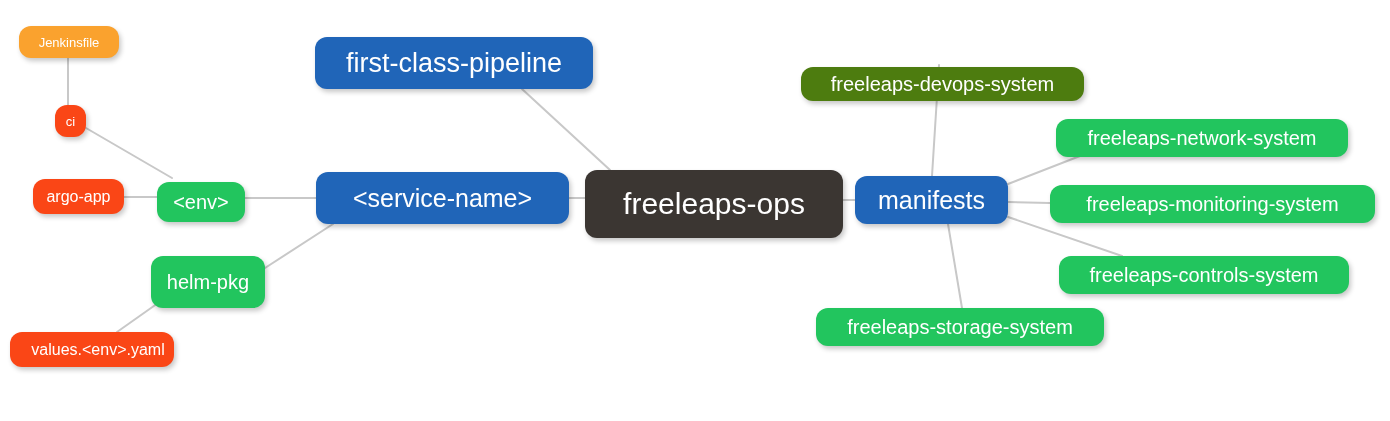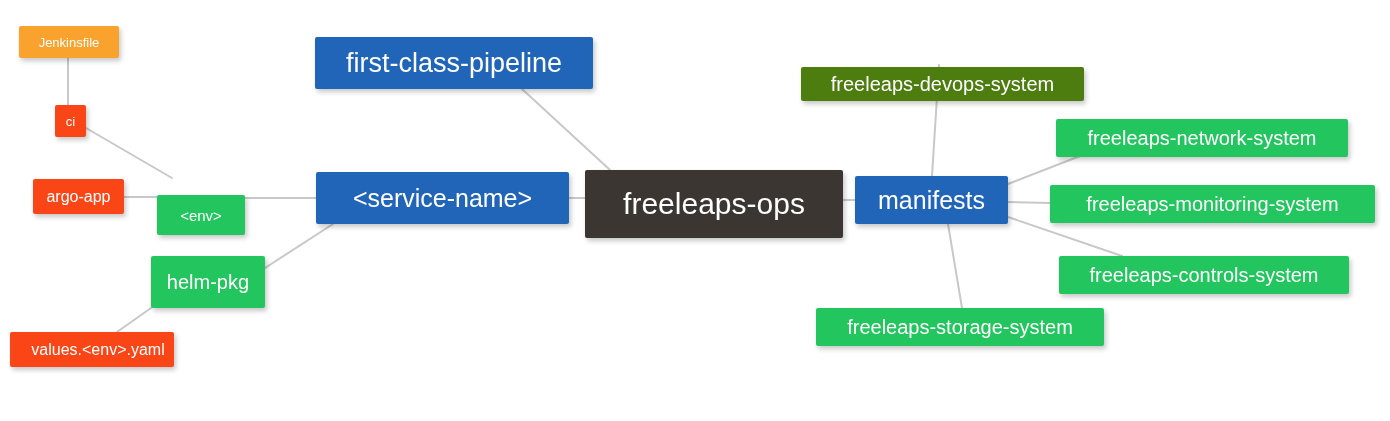--- a/index.html
+++ b/index.html
@@ -27,21 +27,21 @@
     width: 1390px;
     height: 421px;
     pointer-events: none;
   }
   .node {
     position: absolute;
     box-sizing: border-box;
     display: flex;
     align-items: center;
     justify-content: center;
-    border-radius: 2px;
+    border-radius: 12px;
     color: #ffffff;
     white-space: nowrap;
     line-height: 1;
     box-shadow: 2px 3px 5px rgba(0,0,0,0.22);
     user-select: none;
     text-align: right;
   }
   .node-label {
     display: block;
     white-space: nowrap;
@@ -73,21 +73,21 @@
       </div>
       <div class="node" style="left: 316px; top: 172px; width: 253px; height: 52px; background: rgb(32, 101, 184); font-size: 25px;">
         <span class="node-label">&lt;service-name&gt;</span>
       </div>
       <div class="node" style="left: 315px; top: 37px; width: 278px; height: 52px; background: rgb(32, 101, 184); font-size: 27px;">
         <span class="node-label">first-class-pipeline</span>
       </div>
       <div class="node" style="left: 855px; top: 176px; width: 153px; height: 48px; background: rgb(32, 101, 184); font-size: 25px;">
         <span class="node-label">manifests</span>
       </div>
-      <div class="node" style="left: 157px; top: 195px; width: 88px; height: 40px; background: rgb(34, 197, 94); font-size: 15px;">
+      <div class="node" style="left: 157px; top: 182px; width: 88px; height: 40px; background: rgb(34, 197, 94); font-size: 20px;">
         <span class="node-label">&lt;env&gt;</span>
       </div>
       <div class="node" style="left: 151px; top: 256px; width: 114px; height: 52px; background: rgb(34, 197, 94); font-size: 20px;">
         <span class="node-label">helm-pkg</span>
       </div>
       <div class="node" style="left: 19px; top: 26px; width: 100px; height: 32px; background: rgb(250, 162, 46); font-size: 13px;">
         <span class="node-label">Jenkinsfile</span>
       </div>
       <div class="node" style="left: 55px; top: 105px; width: 31px; height: 32px; background: rgb(250, 70, 22); font-size: 13px;">
         <span class="node-label">ci</span>

